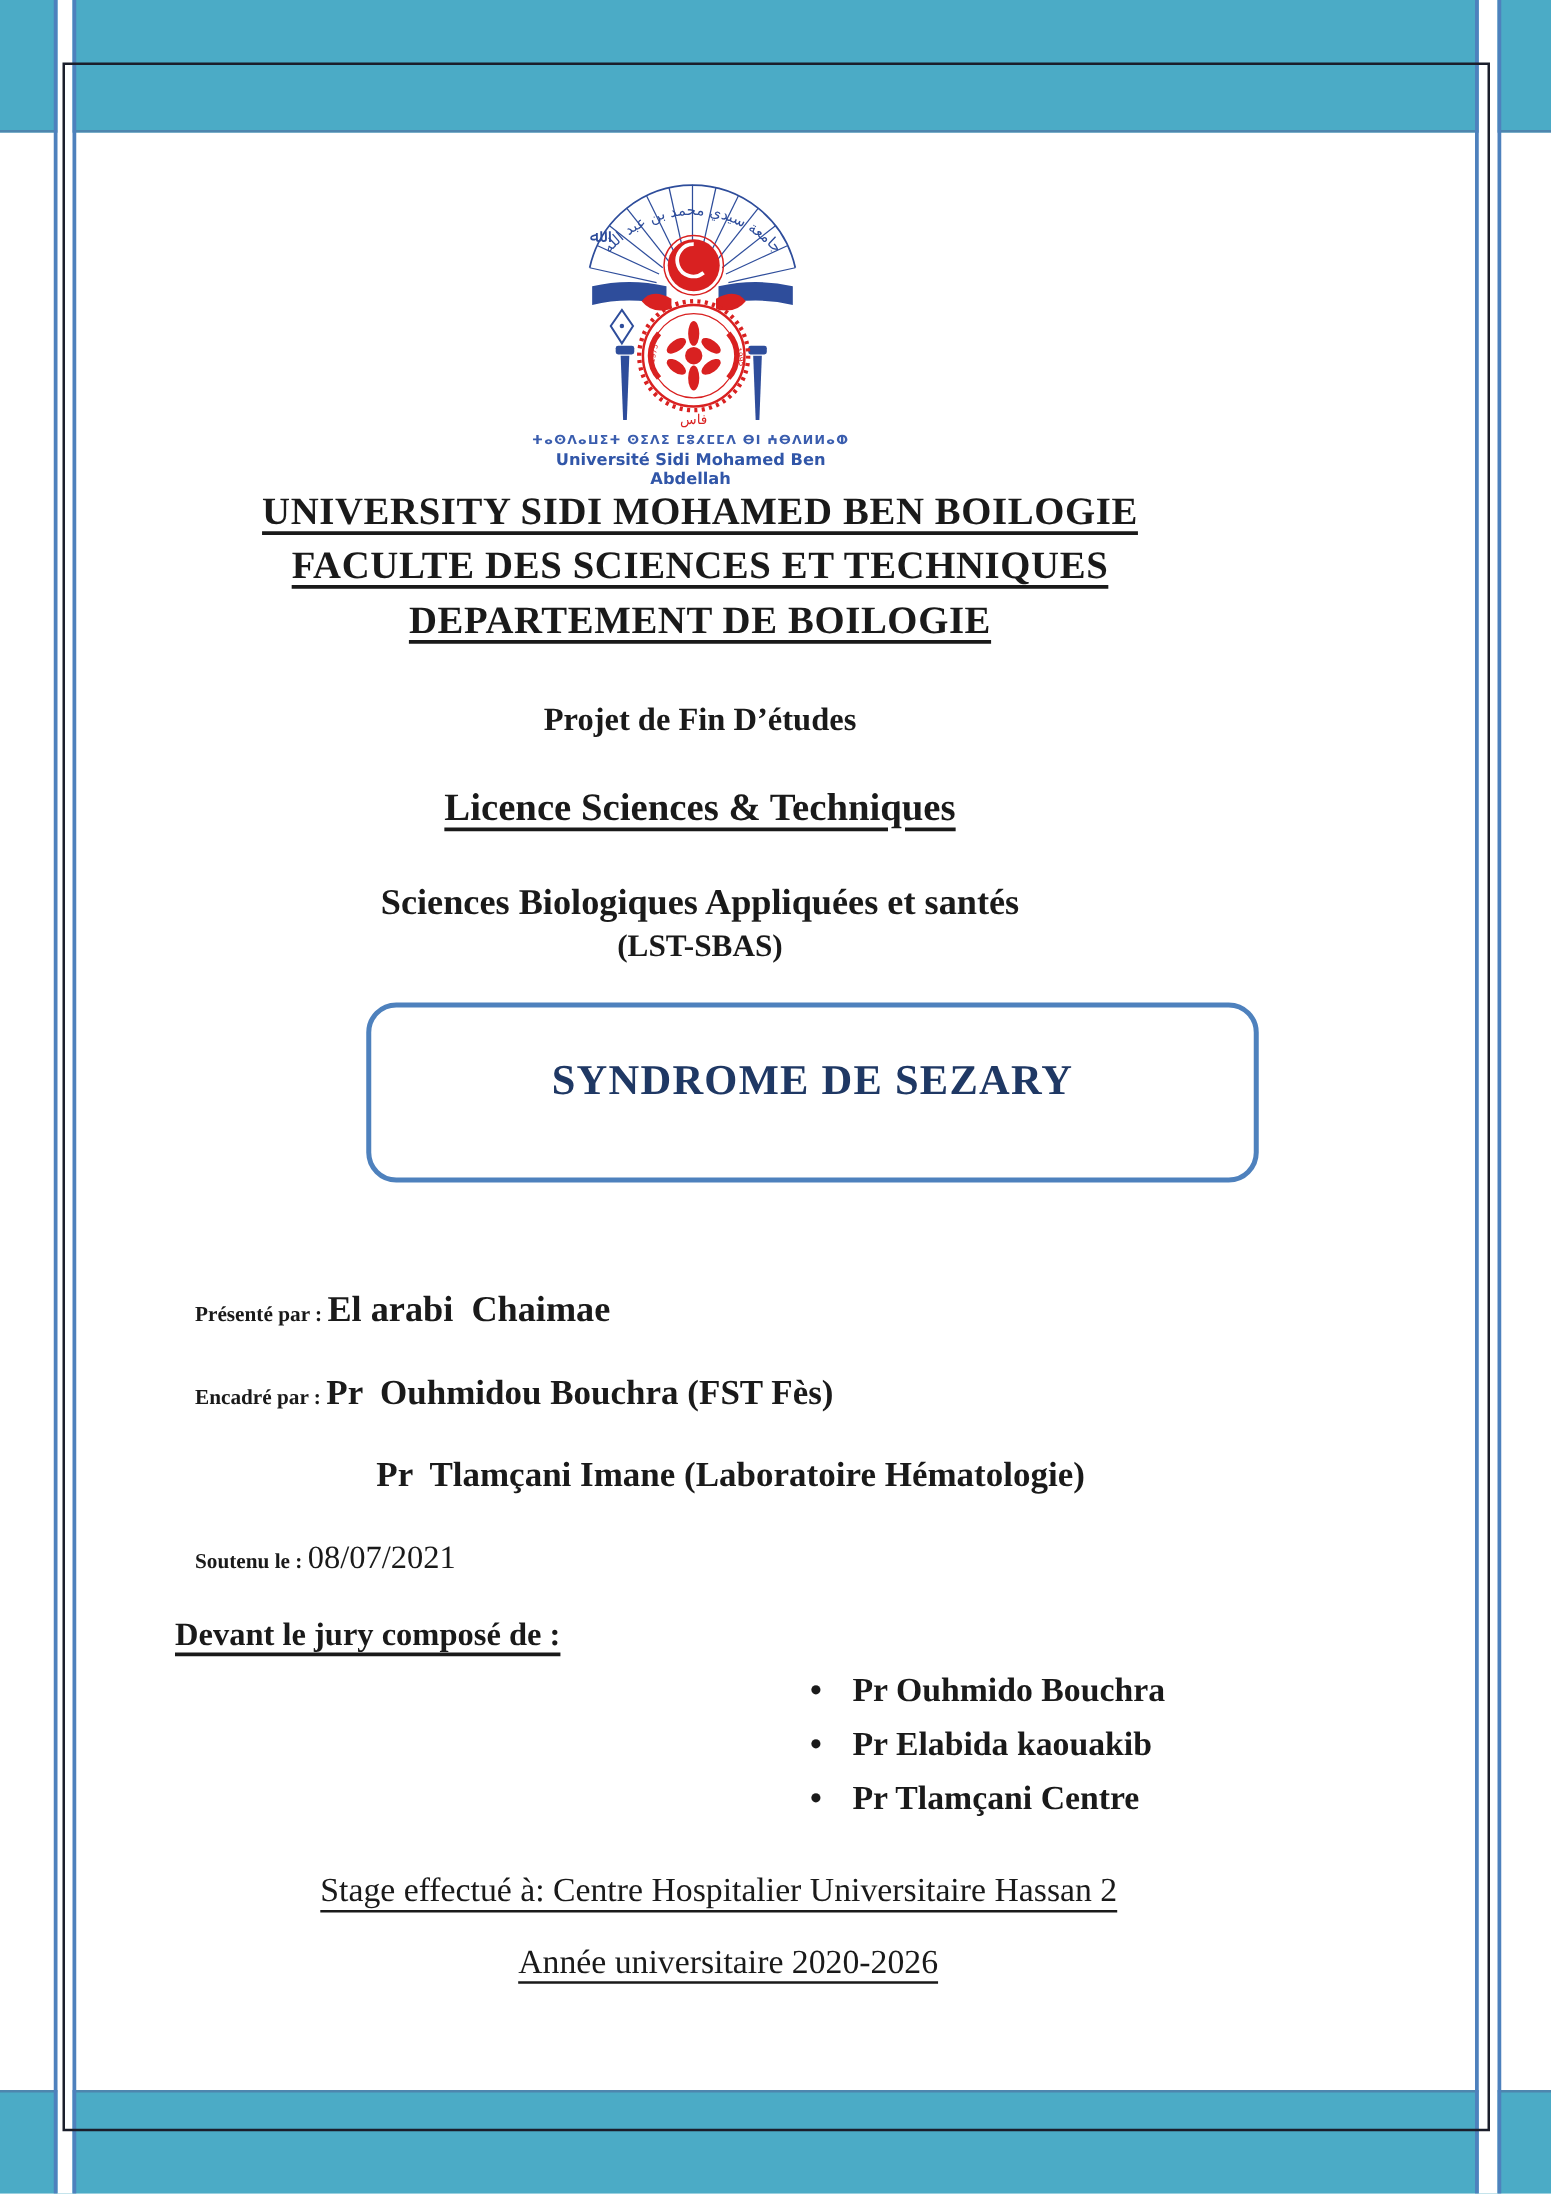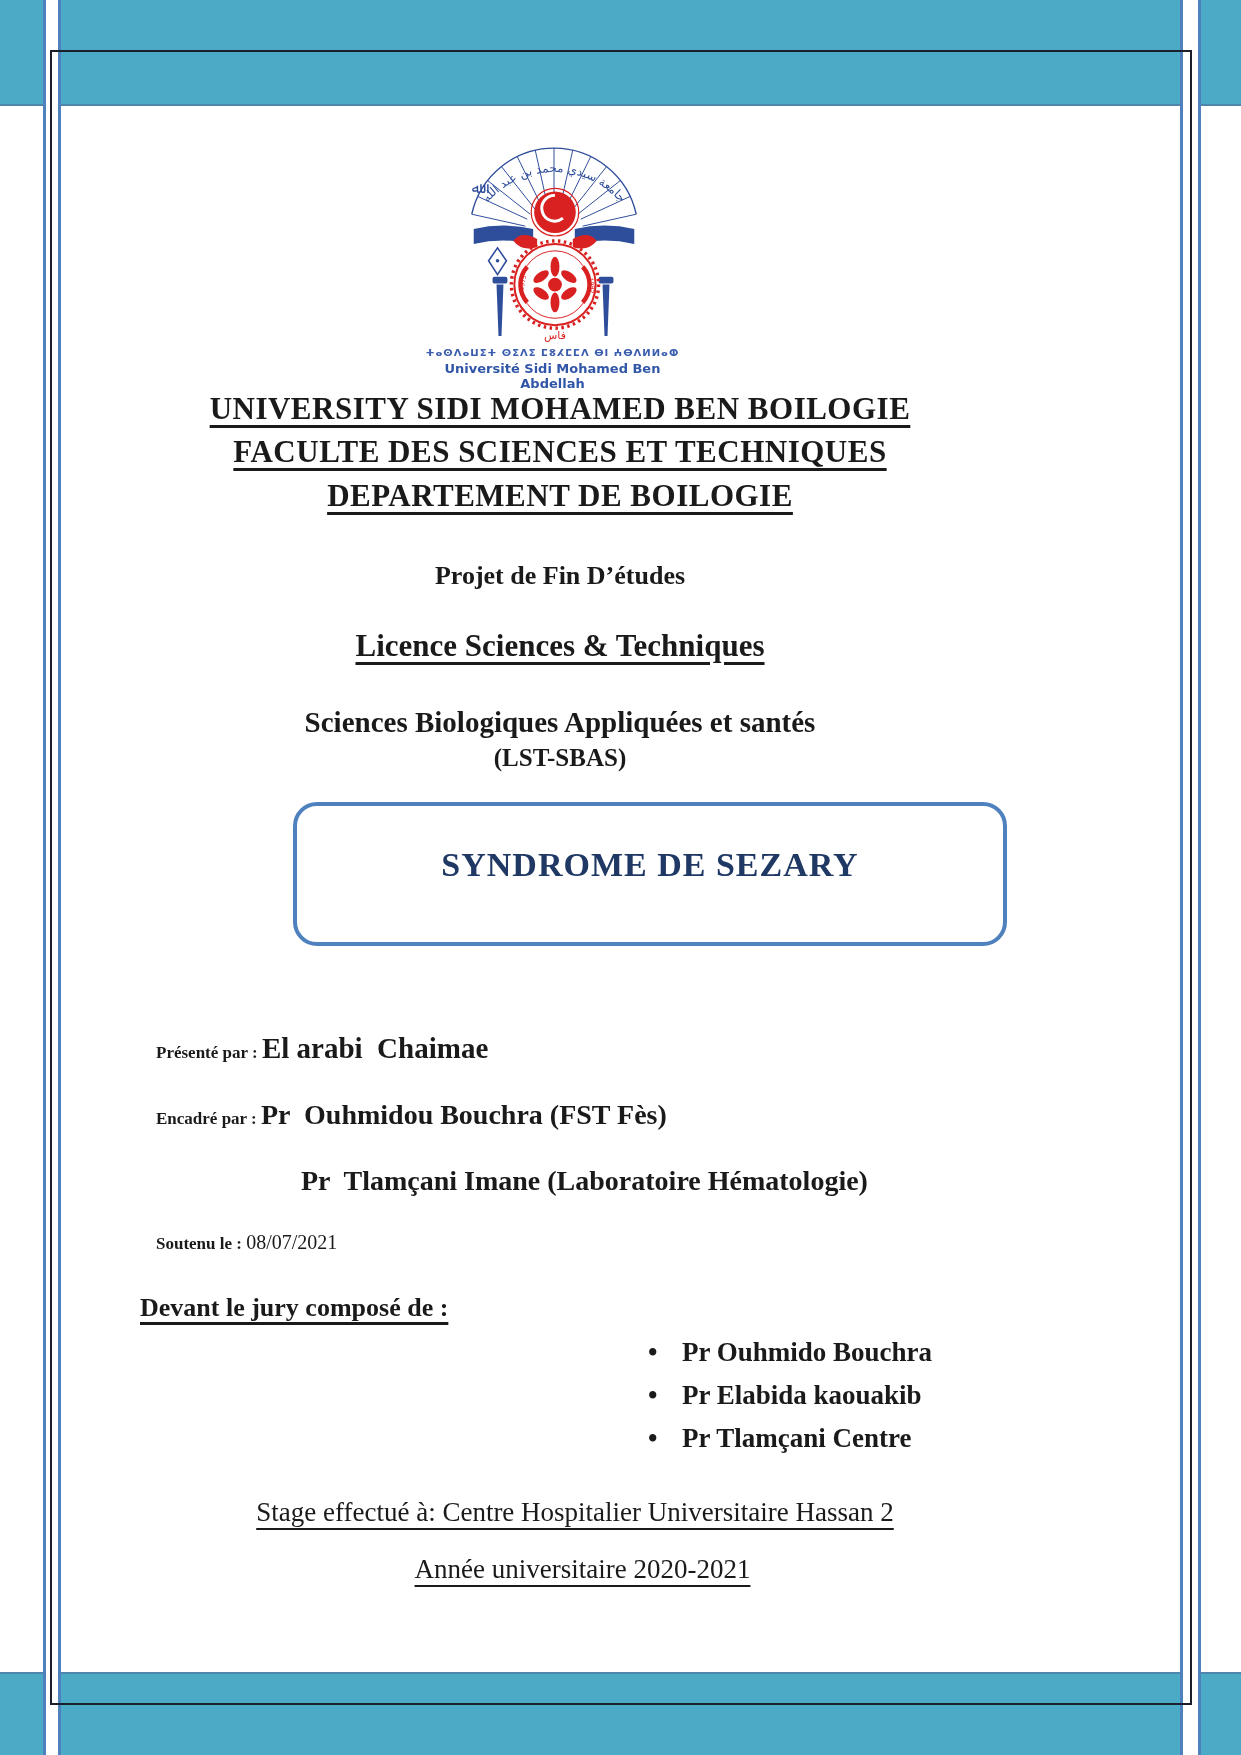--- a/index.html
+++ b/index.html
@@ -29,21 +29,21 @@
   .licence{font-weight:bold;font-size:31px;}
   .sciences{font-weight:bold;font-size:29px;}
   .lst{font-weight:bold;font-size:25px;}
   .title-box{position:absolute;left:293px;top:802px;width:706px;height:136px;
     border:4px solid #4E81BD;border-radius:24px;background:#ffffff;text-align:center;}
   .title-box .t{margin-top:40px;font-weight:bold;font-size:34px;color:#1F3864;letter-spacing:1px;}
   .dline{position:absolute;left:140px;width:960px;text-align:left;white-space:pre-wrap;}
   .lab{font-weight:bold;font-size:17px;}
   .val-lg{font-weight:bold;font-size:29px;}
   .val-md{font-weight:bold;font-size:28px;}
-  .val-reg{font-weight:normal;font-size:20px;text-align:right;}
+  .val-reg{font-weight:normal;font-size:26px;text-align:right;}
   .jury-h{font-weight:bold;font-size:26px;}
   .jury-list{position:absolute;left:648px;top:1337px;width:420px;}
   .jury-item{display:flex;align-items:baseline;height:43px;font-weight:bold;font-size:27px;white-space:pre-wrap;}
   .jury-item .dot::before{content:"\2022";font-size:27px;}
   .jury-item .dot{width:34px;}
   .foot{font-size:27px;font-weight:normal;text-underline-offset:7px;text-decoration-thickness:2px;}
   
   .logo-svg{position:absolute;left:452px;top:128px;width:202px;height:218px;}
   .logo-cap{position:absolute;left:415px;width:275px;text-align:center;
     font-family:"DejaVu Sans",sans-serif;color:#3A5DAE;}
@@ -179,15 +179,15 @@
       <span class="dot"></span>
       <span>Pr Elabida kaouakib</span>
     </div>
     <div class="jury-item">
       <span class="dot"></span>
       <span>Pr Tlamçani Centre</span>
     </div>
   </div>
 
   <div class="cline foot u" style="top:1497px;left:60px;width:1030px;">Stage effectué à: Centre Hospitalier Universitaire Hassan 2</div>
-  <div class="cline foot u" style="top:1554px;left:60px;width:1045px;">Année universitaire 2020-2021</div>
+  <div class="cline foot u" style="top:1554px;left:60px;width:1045px;">Année universitaire 2020-2026</div>
 
 </div>
 
 </body></html>

